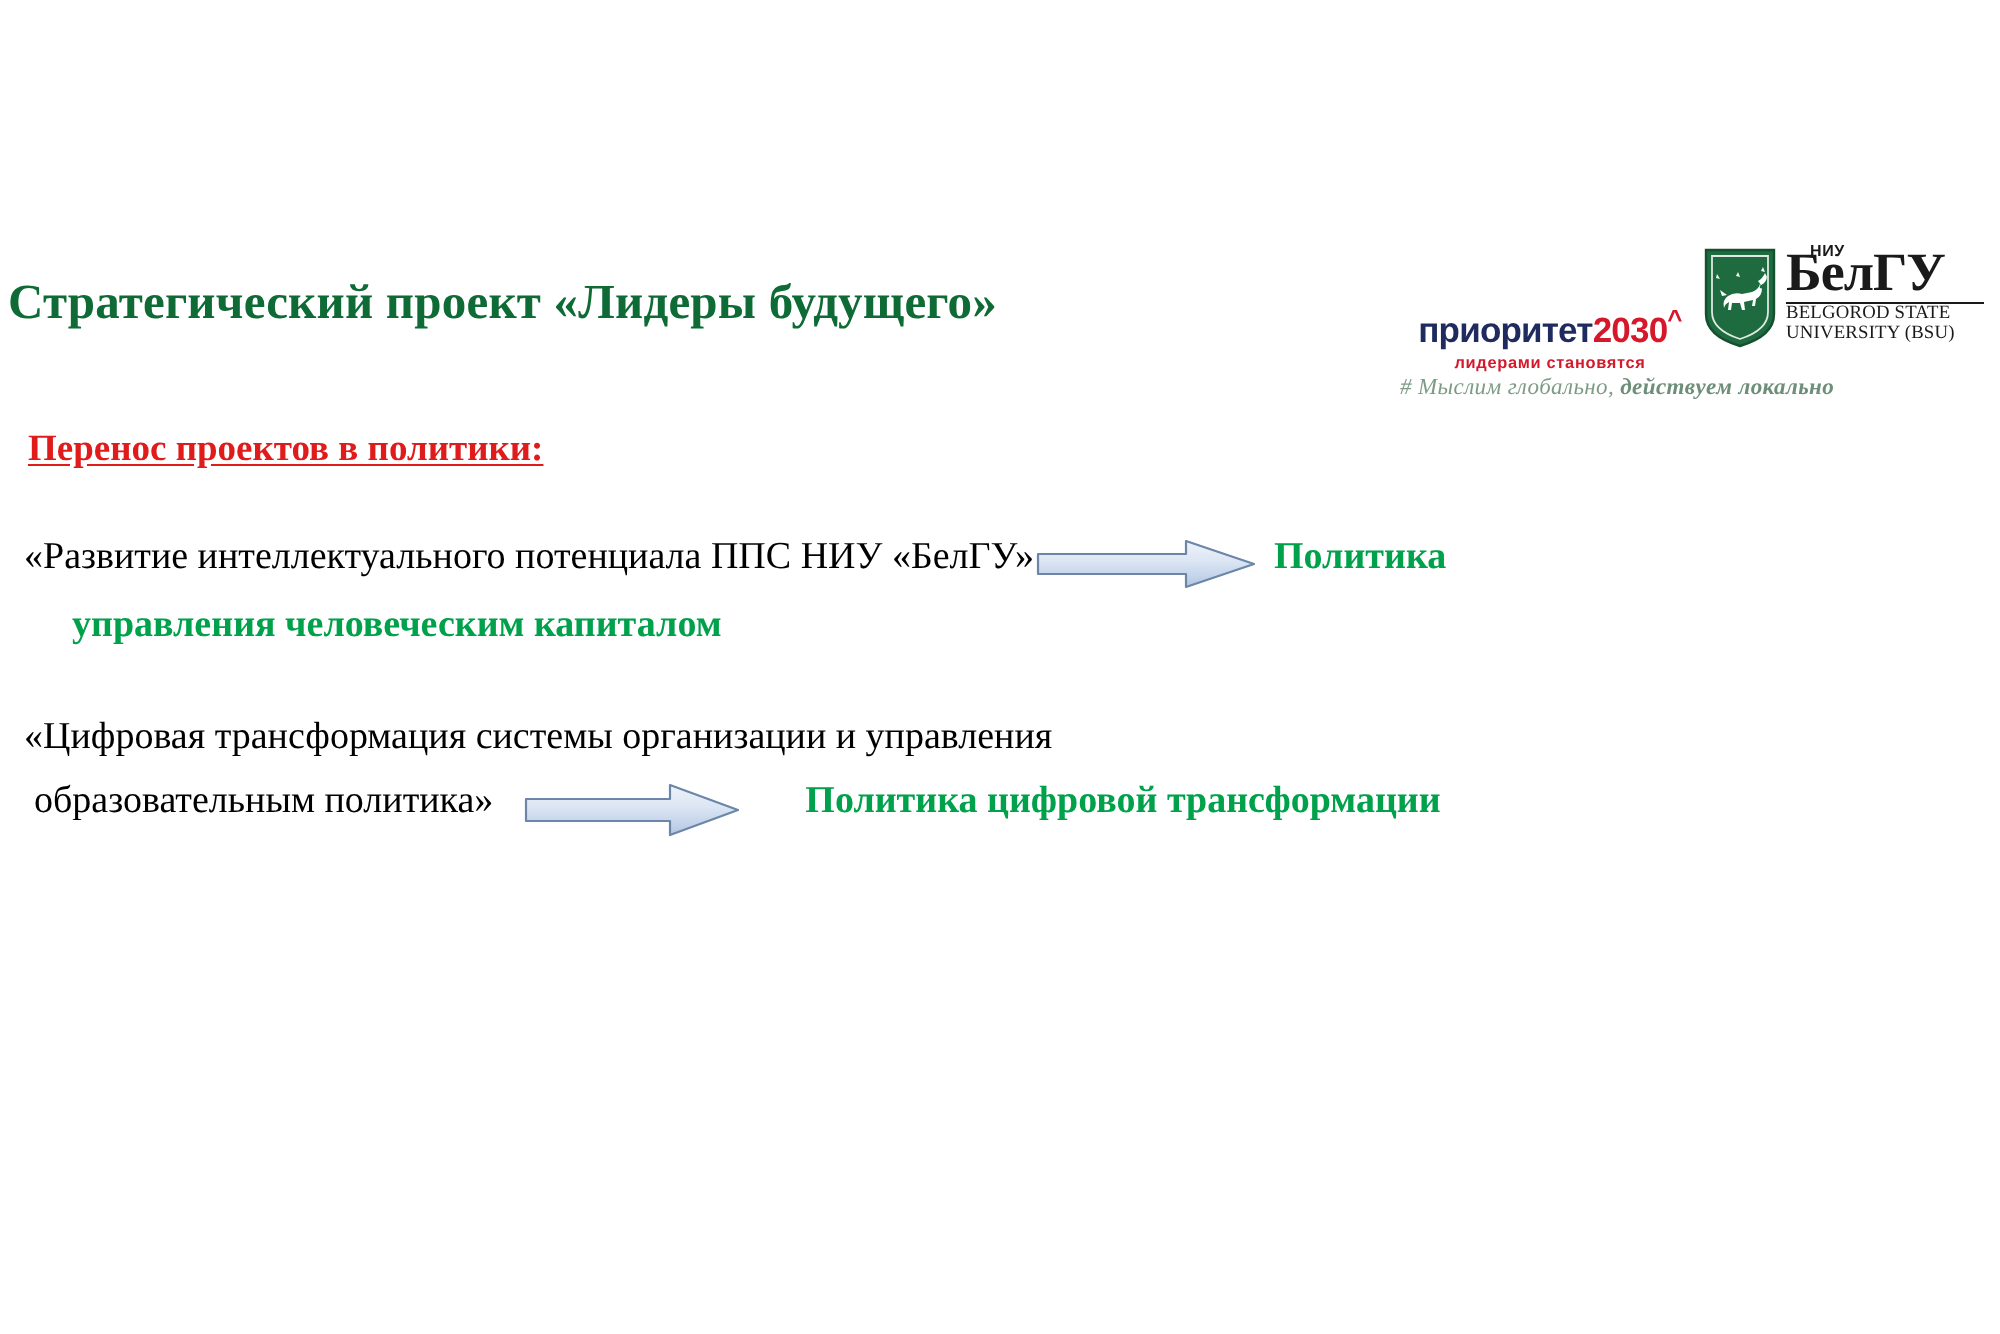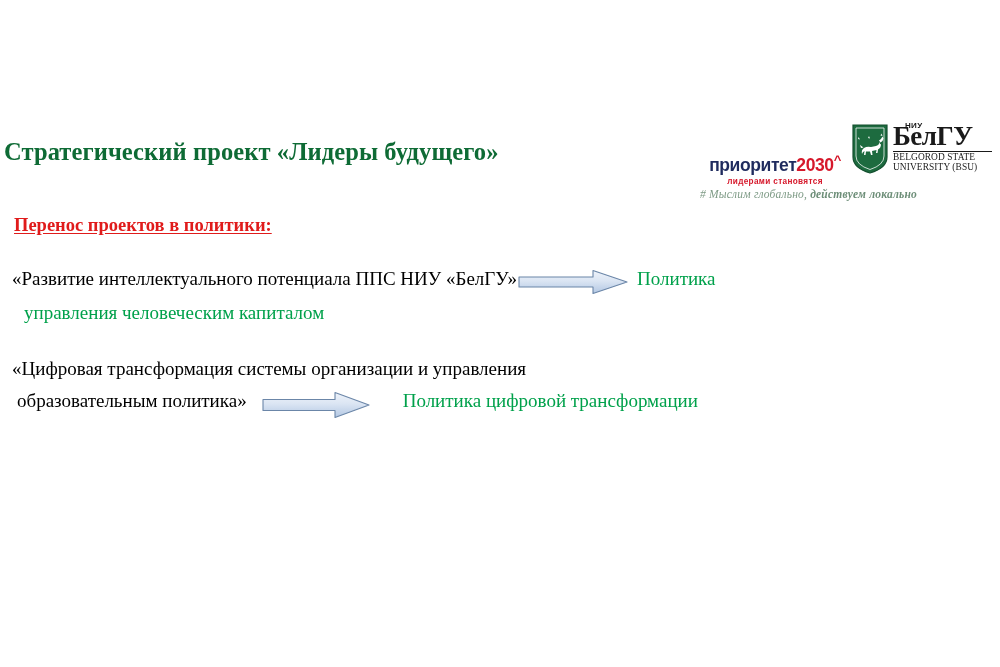--- a/index.html
+++ b/index.html
@@ -167,39 +167,39 @@
     white-space: nowrap;
   }
   .src-text {
     font-family: "Liberation Serif", "DejaVu Serif", serif;
     font-size: 19px;
     color: #000000;
     white-space: nowrap;
   }
   .dst-text {
     font-family: "Liberation Serif", "DejaVu Serif", serif;
-    font-weight: normal;
+    font-weight: bold;
     font-size: 19px;
     color: #00a14b;
     white-space: nowrap;
   }
 
   
   .arrow {
     display: inline-block;
     vertical-align: middle;
     flex: 0 0 auto;
   }
 
   
   #row1 { top: 268px; }
   #row1 .l1 { margin-left: 0px; }
   #row1 .arrow { margin: 0 2px 0 0px; }
   #row1 .dst-text { margin-left: 6px; }
-  #row1 .l2 { margin-left: 6px; margin-top: 6px; }
+  #row1 .l2 { margin-left: 18px; margin-top: 6px; }
 
   #row2 { top: 358px; }
   #row2 .l2 { margin-left: 5px; margin-top: 10px; }
   #row2 .arrow { margin: 0 6px 0 14px; }
   #row2 .dst-text { margin-left: 26px; }
 
   #row3 { top: 443px; }
   #row3 .arrow { margin: 0 0 0 14px; }
   #row3 .dst-text { margin-left: 2px; }
 </style>

